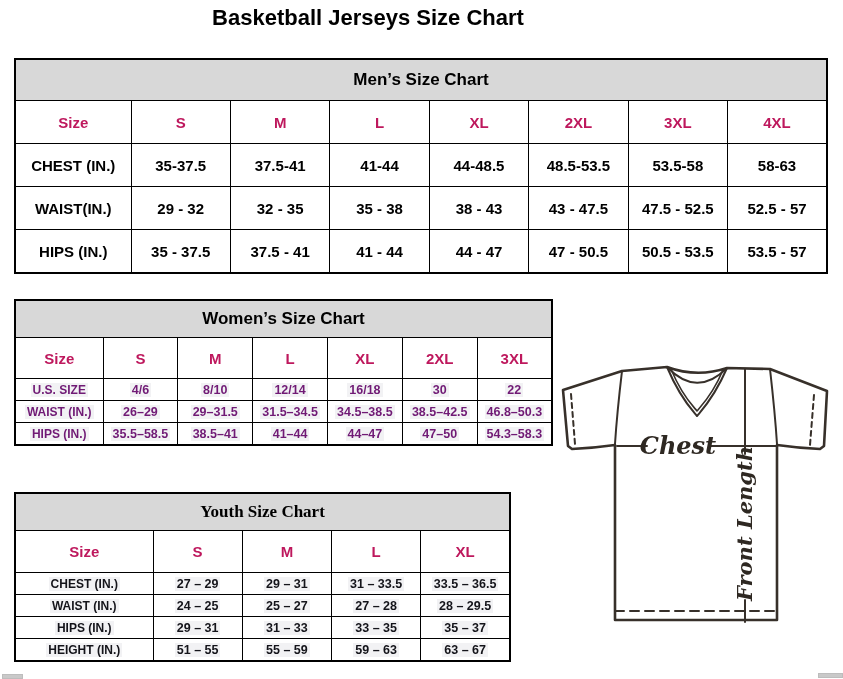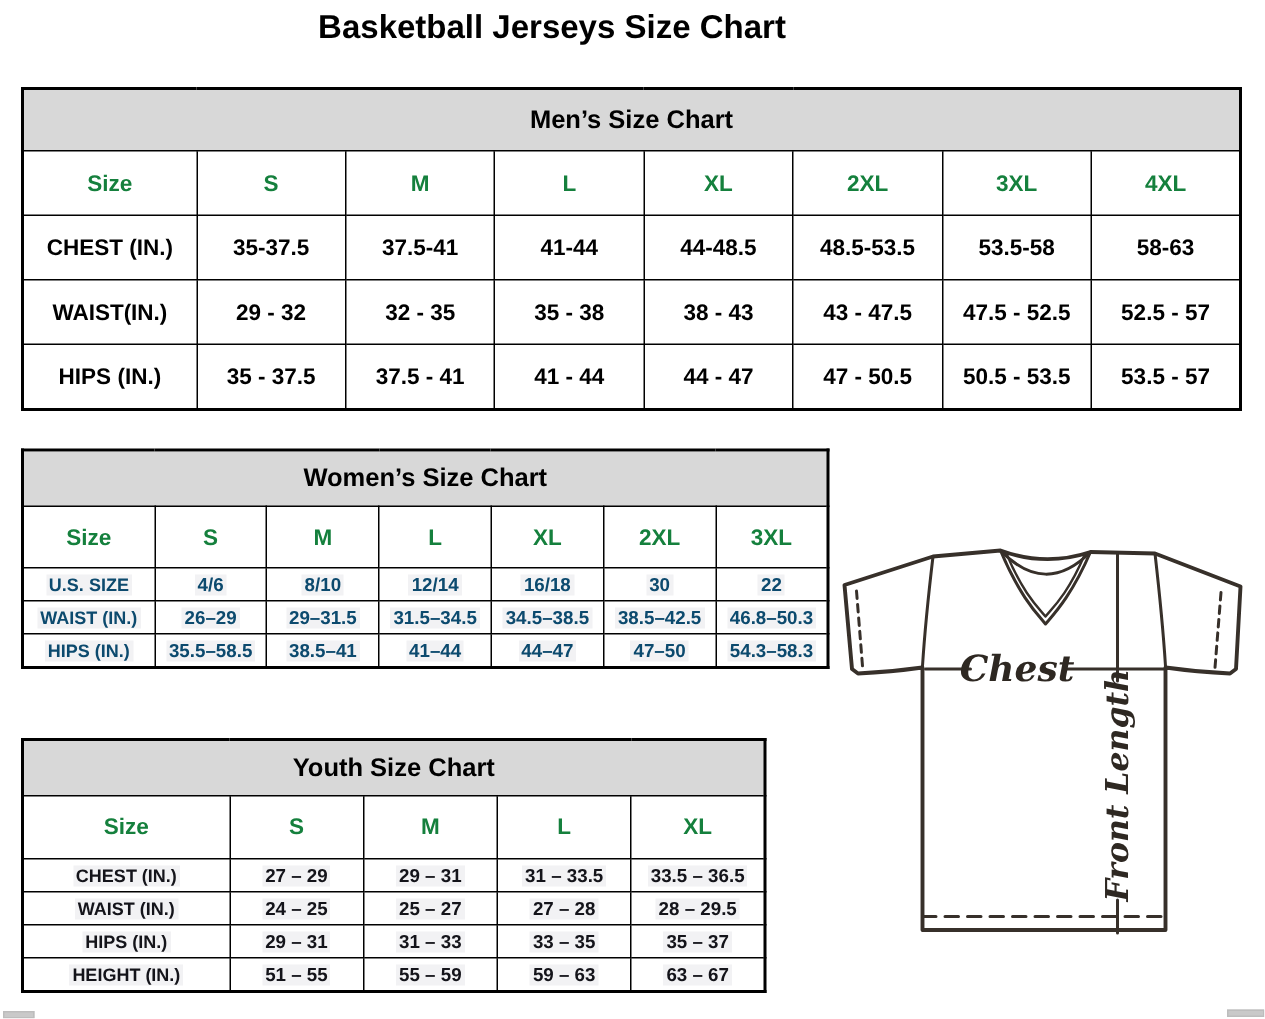--- a/index.html
+++ b/index.html
@@ -6,37 +6,37 @@
   #page{position:relative;width:843px;height:679px;background:#ffffff;overflow:hidden;
         font-family:"Liberation Sans",sans-serif;}
   #page-title{position:absolute;left:0;top:5px;width:736px;text-align:center;
         font-size:22px;font-weight:bold;color:#000;letter-spacing:0px;}
 
   table.size-table{position:absolute;border-collapse:collapse;table-layout:fixed;
         border:2px solid #000;background:#fff;}
   table.size-table th,table.size-table td{border:1.5px solid #000;text-align:center;
         vertical-align:middle;padding:0;font-weight:bold;overflow:hidden;white-space:nowrap;}
   tr.caption-row th{background:#d8d8d8;font-size:17px;color:#000;}
-  tr.size-row th{font-size:15px;color:#15803d;}
+  tr.size-row th{font-size:15px;color:#be185d;}
 
   .tbl-mens{left:14px;top:58px;width:814px;}
   .tbl-mens tr.caption-row th{height:40px;margin-top:40px;}
   .tbl-mens tr.size-row th{height:42px;}
   .tbl-mens tbody th,.tbl-mens tbody td{height:42px;font-size:15px;color:#000;}
   .tbl-mens col.label-col{width:116px;}
 
   .tbl-womens{left:14px;top:299px;width:539px;}
   .tbl-womens tr.caption-row th{height:36px;}
   .tbl-womens tr.size-row th{height:40px;}
-  .tbl-womens tbody th,.tbl-womens tbody td{height:21px;font-size:12.5px;color:#0c4a6e;}
+  .tbl-womens tbody th,.tbl-womens tbody td{height:21px;font-size:12.5px;color:#701a75;}
   .tbl-womens tbody th{font-size:12px;}
   .tbl-womens col.label-col{width:88px;}
 
   .tbl-youth{left:14px;top:492px;width:497px;}
-  .tbl-youth tr.caption-row th{height:36px;}
+  .tbl-youth tr.caption-row th{height:36px;font-family:Liberation Serif, serif;}
   .tbl-youth tr.size-row th{height:41px;}
   .tbl-youth tbody th,.tbl-youth tbody td{height:21px;font-size:12.5px;color:#14141a;}
   .tbl-youth tbody th{font-size:12px;}
   .tbl-youth col.label-col{width:138px;}
 
   .tbl-womens tbody span,.tbl-youth tbody span{background:#f2f2f4;padding:0 2px;}
 
   #jersey-diagram{position:absolute;left:558px;top:358px;width:285px;height:272px;}
   #jersey-diagram .ln{stroke:#37302a;fill:none;stroke-width:2;stroke-linecap:round;stroke-linejoin:round;}
   #jersey-diagram .outline{stroke-width:2.6;fill:#ffffff;}

